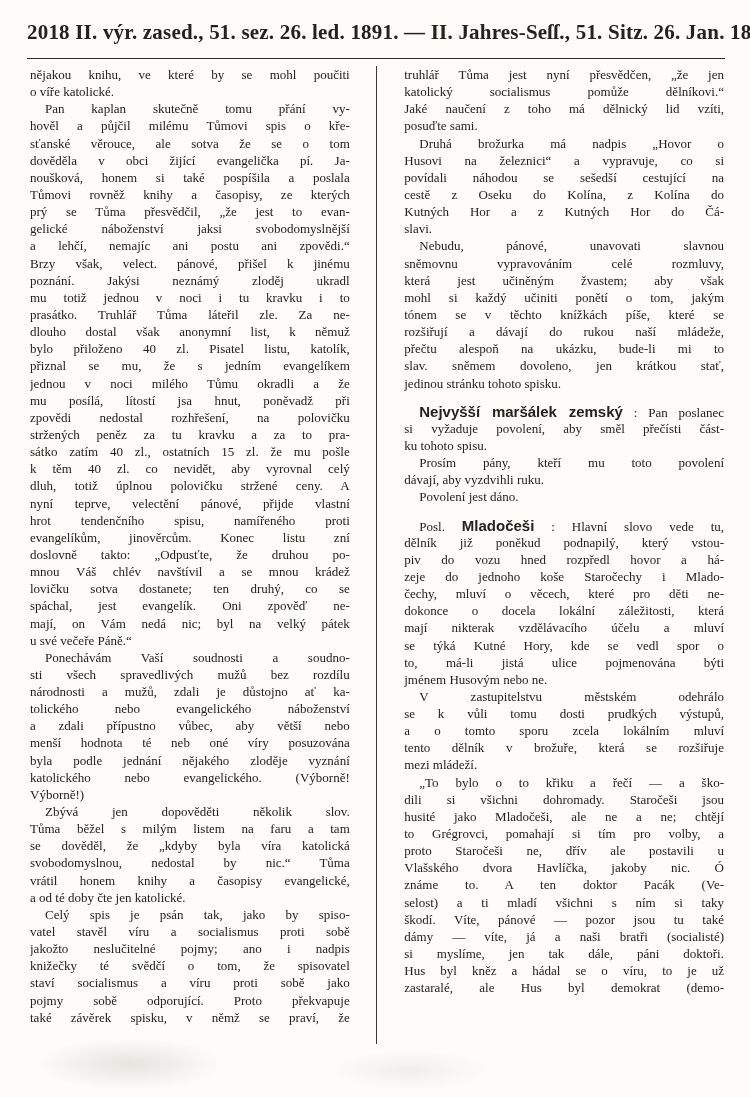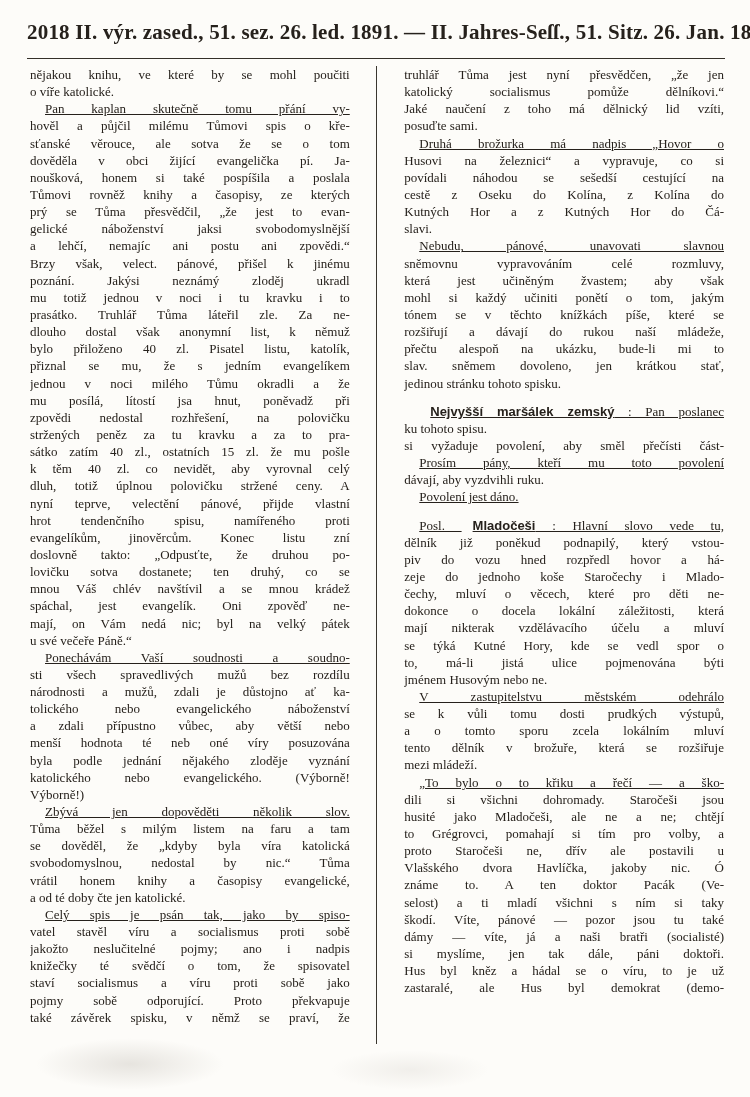--- a/index.html
+++ b/index.html
@@ -69,28 +69,27 @@
     flex: 0 0 auto;
   }
   .ln {
     height: 17.15px;
     line-height: 17.15px;
     text-align: justify;
     text-align-last: justify;
     white-space: nowrap;
     overflow: hidden;
   }
-  .ln.ind { text-indent: 15px; text-decoration: underline; }
+  .ln.ind { text-indent: 15px; }
   .ln.end { text-align-last: left; }
   .ln.gap { margin-top: 11px; }
   .speaker {
     font-family: "Liberation Sans", "DejaVu Sans", sans-serif;
     font-weight: bold;
-    font-size: 13px;
-    margin-left: 11px;
+    font-size: 15px;
   }
 </style>
 </head>
 <body>
 
 <div class="page">
 
   <div class="header">
     <span>2018 II. výr. zased., 51. sez. 26. led. 1891.</span>
     <span>—</span>
@@ -121,22 +120,22 @@
         <div class="ln">mu posílá, lítostí jsa hnut, poněvadž při</div>
         <div class="ln">zpovědi nedostal rozhřešení, na polovičku</div>
         <div class="ln">stržených peněz za tu kravku a za to pra-</div>
         <div class="ln">sátko zatím 40 zl., ostatních 15 zl. že mu pošle</div>
         <div class="ln">k těm 40 zl. co nevidět, aby vyrovnal celý</div>
         <div class="ln">dluh, totiž úplnou polovičku stržené ceny. A</div>
         <div class="ln">nyní teprve, velectění pánové, přijde vlastní</div>
         <div class="ln">hrot tendenčního spisu, namířeného proti</div>
         <div class="ln">evangelíkům, jinověrcům. Konec listu zní</div>
         <div class="ln">doslovně takto: „Odpusťte, že druhou po-</div>
+        <div class="ln">mnou Váš chlév navštívil a se mnou krádež</div>
         <div class="ln">lovičku sotva dostanete; ten druhý, co se</div>
-        <div class="ln">mnou Váš chlév navštívil a se mnou krádež</div>
         <div class="ln">spáchal, jest evangelík. Oni zpověď ne-</div>
         <div class="ln">mají, on Vám nedá nic; byl na velký pátek</div>
         <div class="ln end">u své večeře Páně.“</div>
         <div class="ln ind">Ponechávám Vaší soudnosti a soudno-</div>
         <div class="ln">sti všech spravedlivých mužů bez rozdílu</div>
         <div class="ln">národnosti a mužů, zdali je důstojno ať ka-</div>
         <div class="ln">tolického nebo evangelického náboženství</div>
         <div class="ln">a zdali přípustno vůbec, aby větší nebo</div>
         <div class="ln">menší hodnota té neb oné víry posuzována</div>
         <div class="ln">byla podle jednání nějakého zloděje vyznání</div>
@@ -171,22 +170,22 @@
         <div class="ln ind">Nebudu, pánové, unavovati slavnou</div>
         <div class="ln">sněmovnu vypravováním celé rozmluvy,</div>
         <div class="ln">která jest učiněným žvastem; aby však</div>
         <div class="ln">mohl si každý učiniti ponětí o tom, jakým</div>
         <div class="ln">tónem se v těchto knížkách píše, které se</div>
         <div class="ln">rozšiřují a dávají do rukou naší mládeže,</div>
         <div class="ln">přečtu alespoň na ukázku, bude-li mi to</div>
         <div class="ln">slav. sněmem dovoleno, jen krátkou stať,</div>
         <div class="ln end">jedinou stránku tohoto spisku.</div>
         <div class="ln ind gap"><span class="speaker">Nejvyšší maršálek zemský</span><span> : Pan poslanec</span></div>
+        <div class="ln">si vyžaduje povolení, aby směl přečísti část-</div>
         <div class="ln end">ku tohoto spisu.</div>
-        <div class="ln">si vyžaduje povolení, aby směl přečísti část-</div>
         <div class="ln ind">Prosím pány, kteří mu toto povolení</div>
         <div class="ln end">dávají, aby vyzdvihli ruku.</div>
         <div class="ln ind end">Povolení jest dáno.</div>
         <div class="ln ind gap"><span>Posl. </span><span class="speaker">Mladočeši</span><span> : Hlavní slovo vede tu,</span></div>
         <div class="ln">dělník již poněkud podnapilý, který vstou-</div>
         <div class="ln">piv do vozu hned rozpředl hovor a há-</div>
         <div class="ln">zeje do jednoho koše Staročechy i Mlado-</div>
         <div class="ln">čechy, mluví o věcech, které pro děti ne-</div>
         <div class="ln">dokonce o docela lokální záležitosti, která</div>
         <div class="ln">mají nikterak vzdělávacího účelu a mluví</div>

